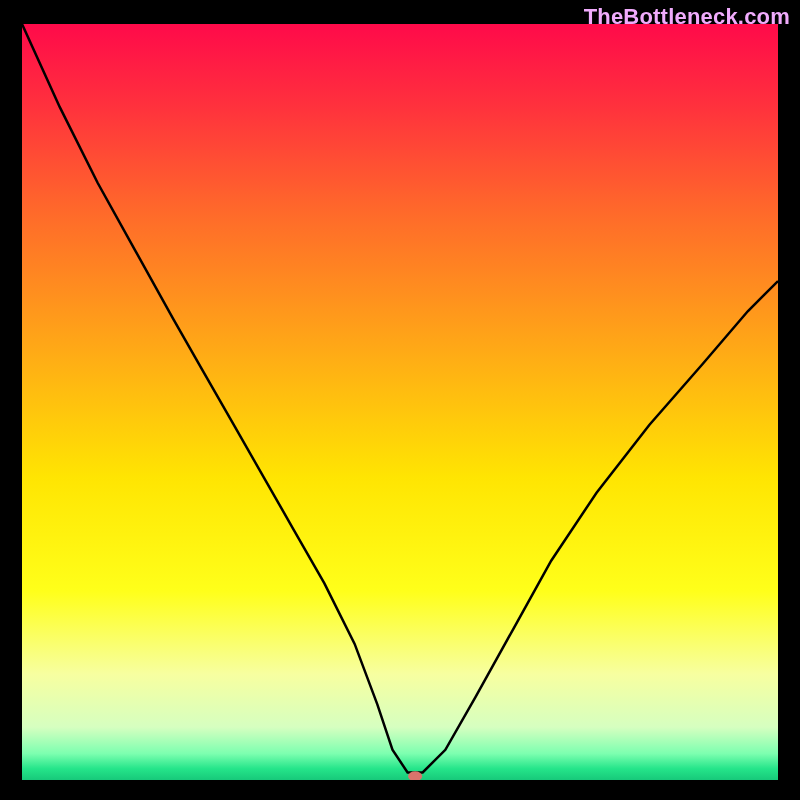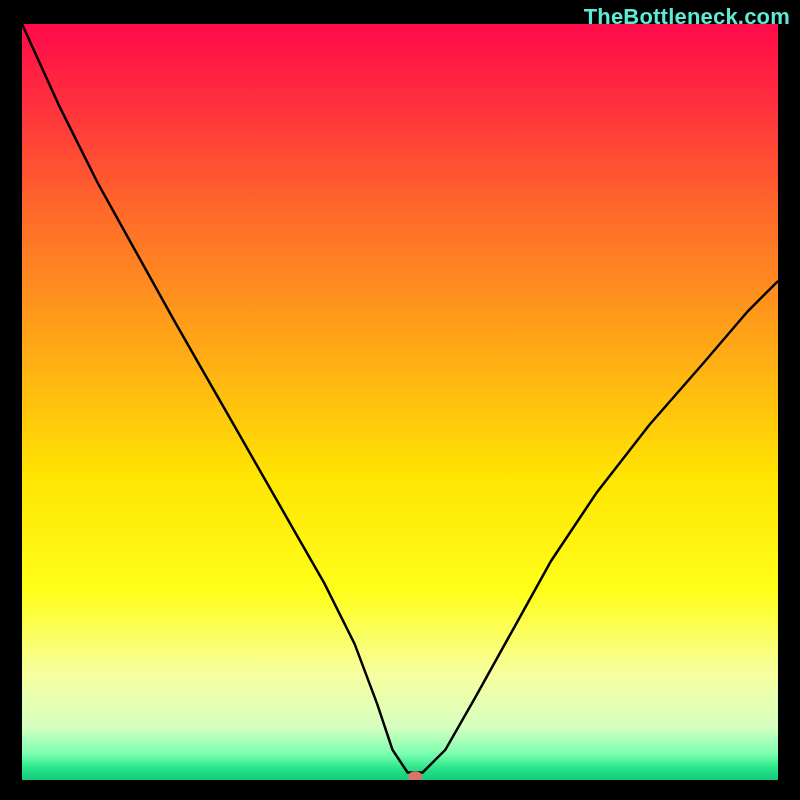--- a/index.html
+++ b/index.html
@@ -14,21 +14,21 @@
   .frame {
     position: relative;
     width: 800px;
     height: 800px;
     background: #000;
   }
   .watermark {
     position: absolute;
     top: 4px;
     right: 10px;
-    color: #5eead4;
+    color: #f0abfc;
     font-size: 22px;
     font-weight: 600;
     letter-spacing: 0.2px;
     z-index: 10;
     user-select: none;
   }
   svg.plot {
     position: absolute;
     left: 22px;
     top: 24px;

